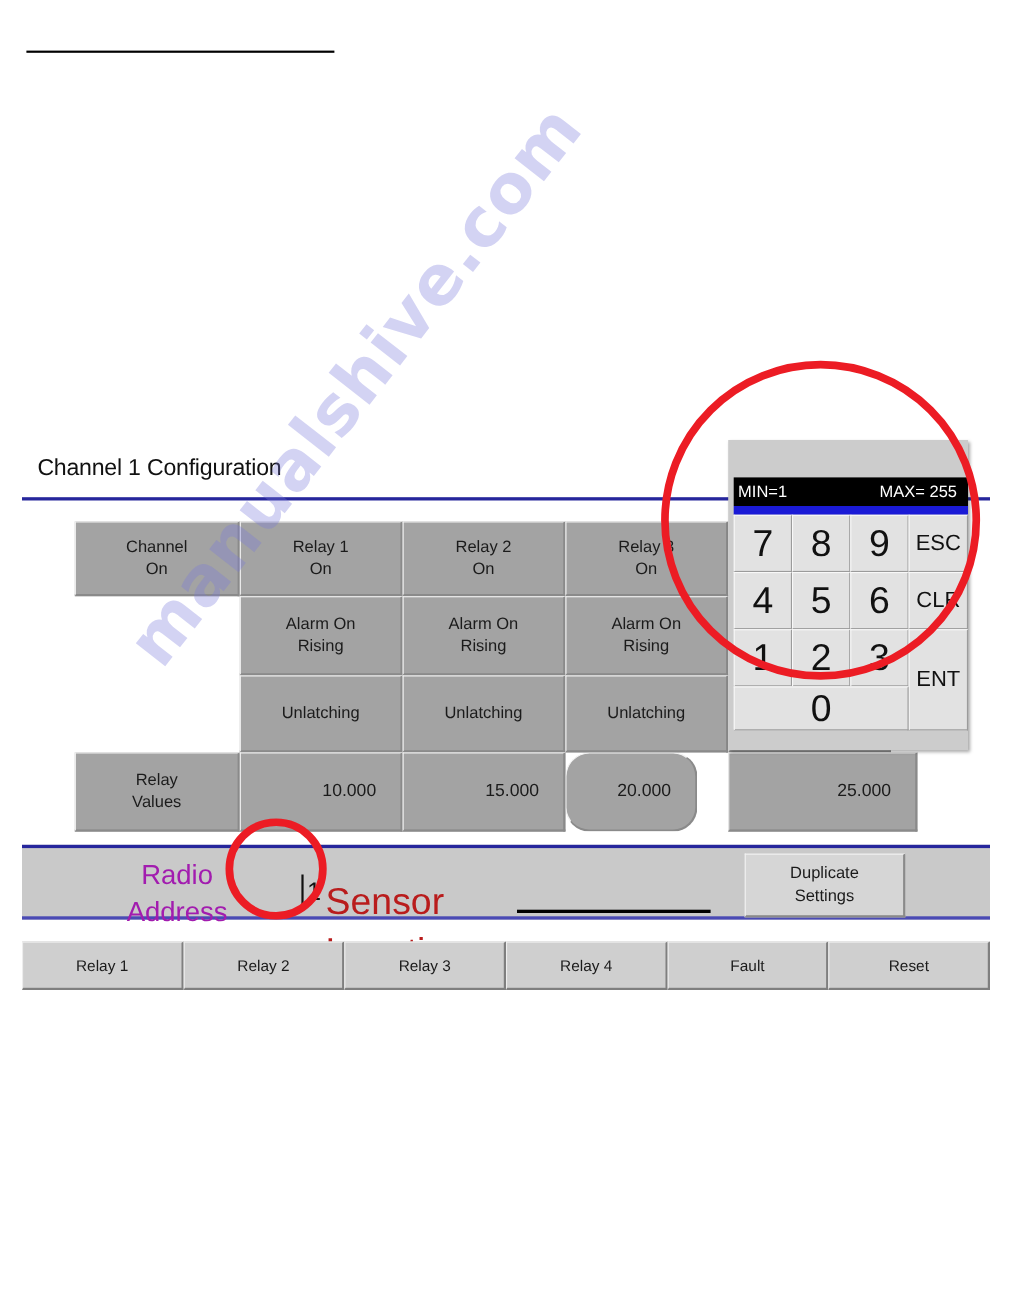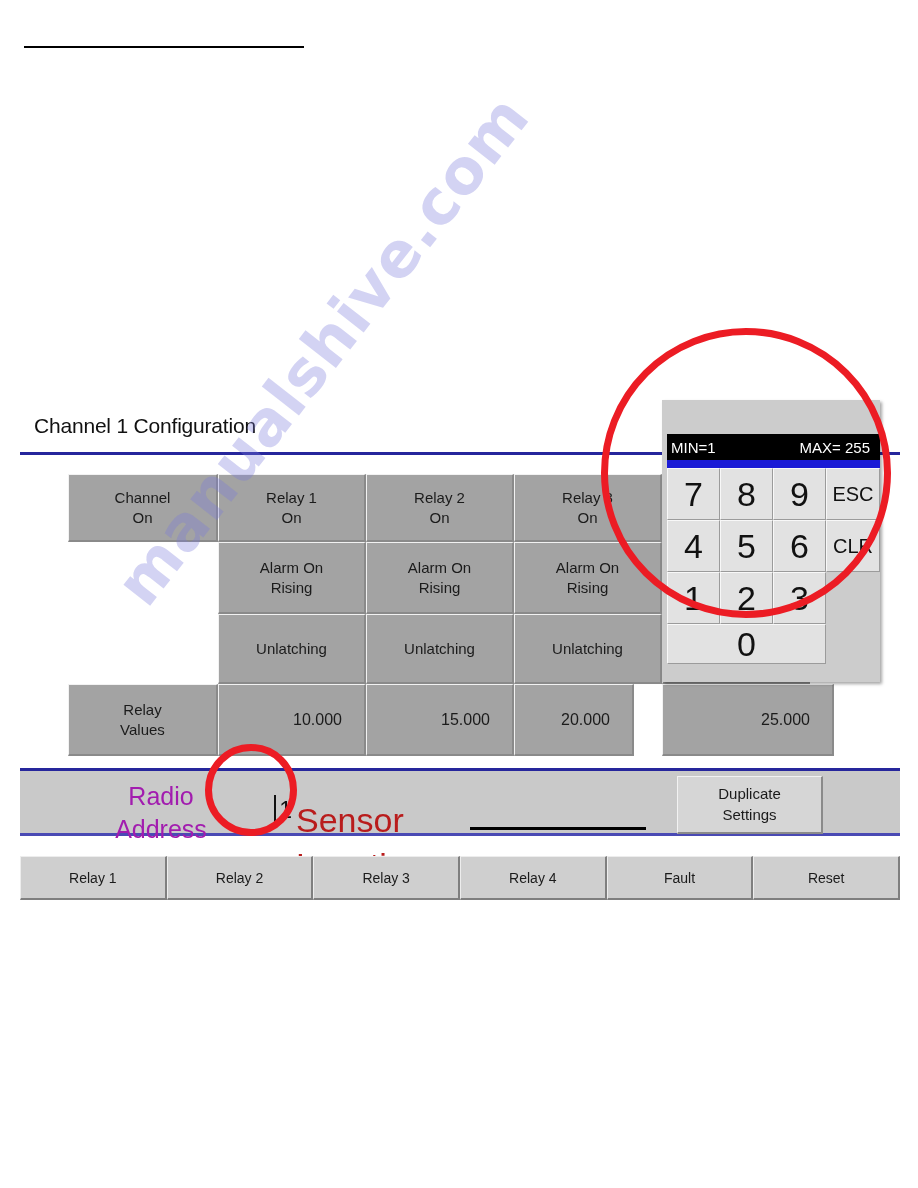--- a/index.html
+++ b/index.html
@@ -361,21 +361,21 @@
     <div class="cell" style="left:0px;   top:210px; width:150px; height:72px;">
       <span class="lbl">Relay
 Values</span>
     </div>
     <div class="cell val" style="left:150px; top:210px; width:148px; height:72px;">
       <span class="lbl">10.000</span>
     </div>
     <div class="cell val" style="left:298px; top:210px; width:148px; height:72px;">
       <span class="lbl">15.000</span>
     </div>
-    <div class="cell val" style="left:446px; top:210px; width:120px; height:72px;">
+    <div class="cell val" style="left:446px; top:210px; width:120px; height:72px;border-radius:22px;">
       <span class="lbl">20.000</span>
     </div>
     <div class="cell val" style="left:594px; top:210px; width:172px; height:72px;">
       <span class="lbl">25.000</span>
     </div>
   </div>
 
   <div id="addr-bar">
     <div id="radio-address-label">Radio
 Address</div>
@@ -423,20 +423,21 @@
       <div class="key func" style="left:159px; top:0px;   width:54px; height:52px;">ESC</div>
 
       <div class="key digit" style="left:0px;   top:52px;  width:53px; height:52px;">4</div>
       <div class="key digit" style="left:53px;  top:52px;  width:53px; height:52px;">5</div>
       <div class="key digit" style="left:106px; top:52px;  width:53px; height:52px;">6</div>
       <div class="key func" style="left:159px; top:52px;  width:54px; height:52px;">CLR</div>
 
       <div class="key digit" style="left:0px;   top:104px; width:53px; height:52px;">1</div>
       <div class="key digit" style="left:53px;  top:104px; width:53px; height:52px;">2</div>
       <div class="key digit" style="left:106px; top:104px; width:53px; height:52px;">3</div>
+      <div class="key func" style="left:159px; top:104px; width:54px; height:92px;">ENT</div>
 
       <div class="key digit" style="left:0px;   top:156px; width:159px; height:40px;">0</div>
     </div>
   </div>
 </div>
 
 <div class="annot-circle" id="circle-keypad"></div>
 <div class="annot-circle" id="circle-radio"></div>
 
 <div id="watermark">manualshive.com</div>

